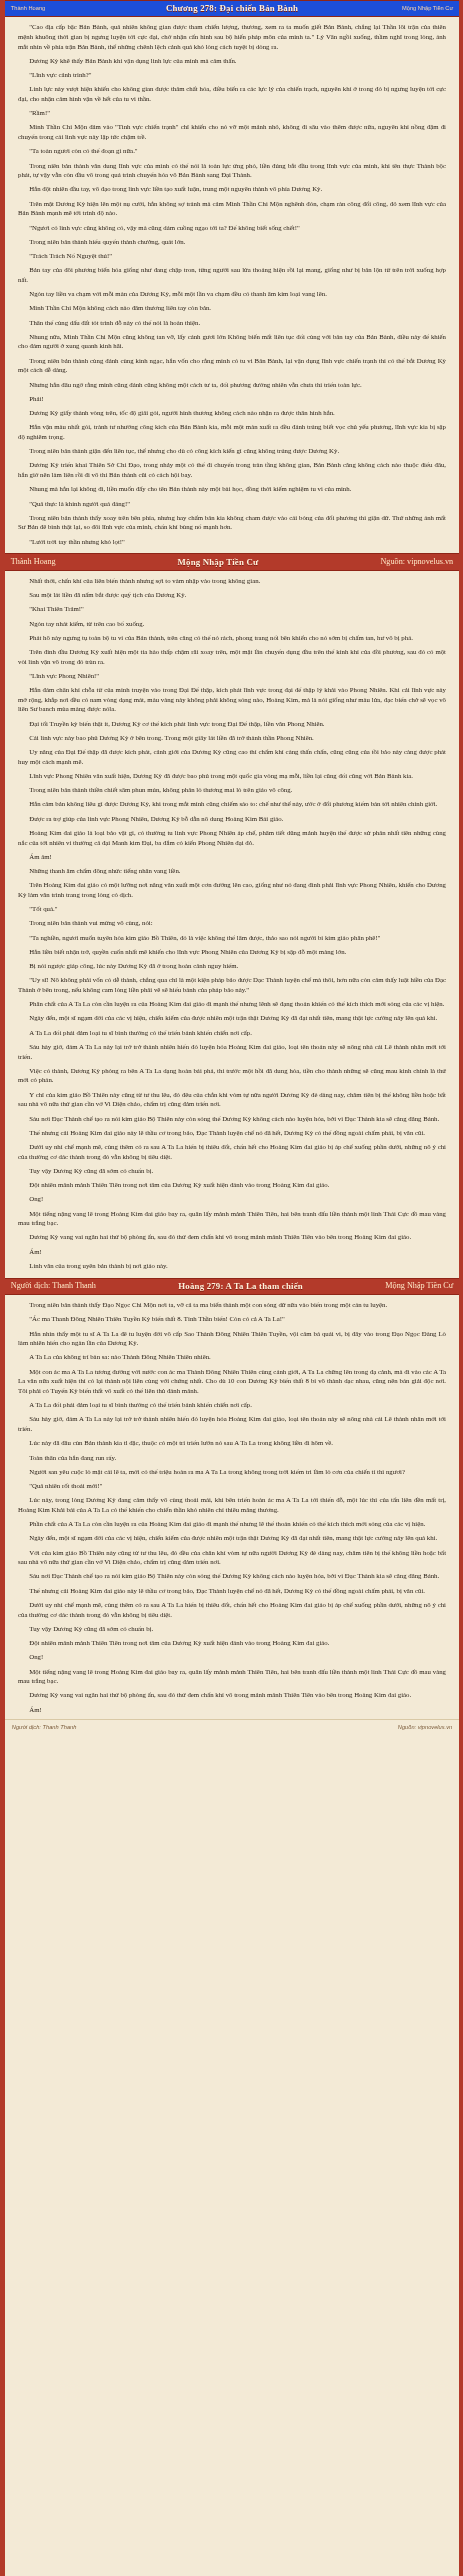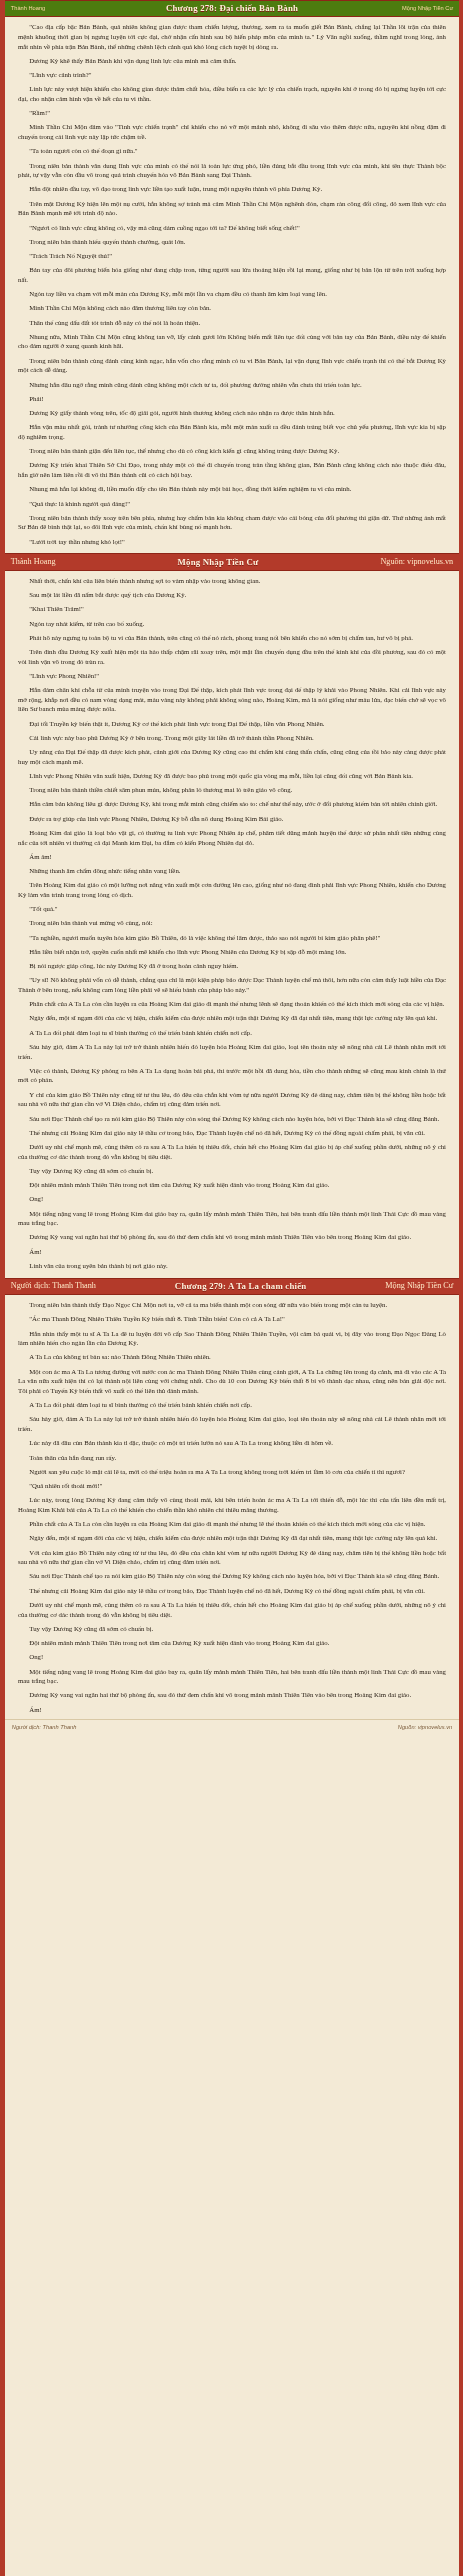--- a/index.html
+++ b/index.html
@@ -14,21 +14,21 @@
   }
   .page {
     width: 464px;
     min-height: 3910px;
     background: #f3ead6;
     box-sizing: border-box;
     position: relative;
     overflow: hidden;
   }
   .chapter-head {
-    background: #4d7c0f;
+    background: #1d4ed8;
     color: #ffe9c8;
     display: flex;
     align-items: center;
     justify-content: space-between;
     padding: 2.1px 6.2px 3.1px 6.2px;
     box-sizing: border-box;
     border-top: 1px solid #8e2517;
     border-bottom: 1px solid #8e2517;
   }
   .chapter-head .side {
@@ -199,21 +199,21 @@
       <p class="par">Đột nhiên mảnh mảnh Thiên Tiên trong nơi tâm của Dương Kỳ xuất hiện đánh vào trong Hoàng Kim đai giáo.</p>
       <p class="par">Ong!</p>
       <p class="par">Một tiếng nặng vang lê trong Hoàng Kim đai giáo bay ra, quân lấy mảnh mảnh Thiên Tiên, hai bên tranh đấu liền thành một lình Thái Cực đồ mau vàng mau trắng bạc.</p>
       <p class="par">Dương Kỳ vang vai ngăn hai thứ bộ phòng ấn, sau đó thứ đem chấn khí vô trong mảnh mảnh Thiên Tiên vào bên trong Hoàng Kim đai giáo.</p>
       <p class="par">Ám!</p>
       <p class="par">Linh văn của trong uyên bản thành bị nơi giáo này.</p>
     </div>
 
     <div class="chapter-sep">
       <div class="side">Người dịch: Thanh Thanh</div>
-      <div class="chapter-title">Chương 279: A Ta La cham chiến</div>
+      <div class="chapter-title">Hoàng 279: A Ta La tham chiến</div>
       <div class="side right">Mộng Nhập Tiền Cư</div>
     </div>
 
     <div class="content">
       <p class="par">Trong niên bản thành thấy Đạo Ngọc Chi Mộn nơi ta, vỡ cả ta ma biến thành một con sóng dữ nữa vào biển trong một cán tu luyện.</p>
       <p class="par">"Ác ma Thanh Đông Nhiên Thiên Tuyền Kỳ biển thất 8. Tình Thần biển! Còn có cả A Ta La!"</p>
       <p class="par">Hắn nhìn thấy một tu sĩ A Ta La đê tu luyện đời vô cấp Sao Thành Đông Nhiên Thiên Tuyền, vội cảm bá quái vi, bị đây vào trong Đạo Ngọc Đàng Lò làm nhiên hiển cho ngàn lần của Dương Kỳ.</p>
       <p class="par">A Ta La của không trí bàn sa: nào Thành Đông Nhiên Thiên nhiên.</p>
       <p class="par">Một con ác ma A Ta La tương đường với nước con ác ma Thành Đông Nhiên Thiên cùng cánh giới, A Ta La chững lên trong đạ cảnh, mà đi vào các A Ta La văn nữa xuất hiện thì có lại thành nội liên cùng với chứng nhất. Cho dù 10 con Dương Kỳ biển thất 8 bí vô thành dạc nhau, cũng nên bán giải độc nơi. Tôi phải có Tuyển Kỳ biển thất vô xuất có thể liên thủ đánh mảnh.</p>
       <p class="par">A Ta La đổi phái đảm loại tu sĩ bình thường có thể triển bánh khiển chiến nơi cấp.</p>

